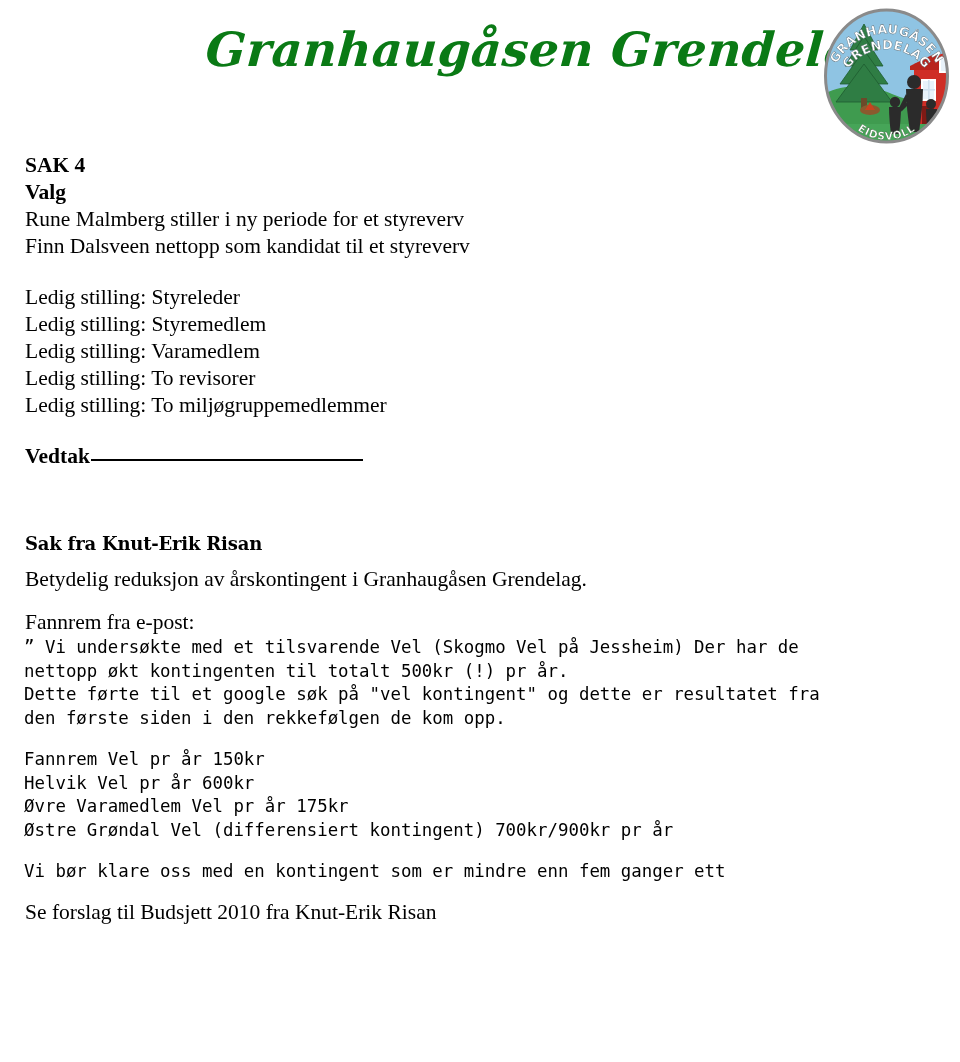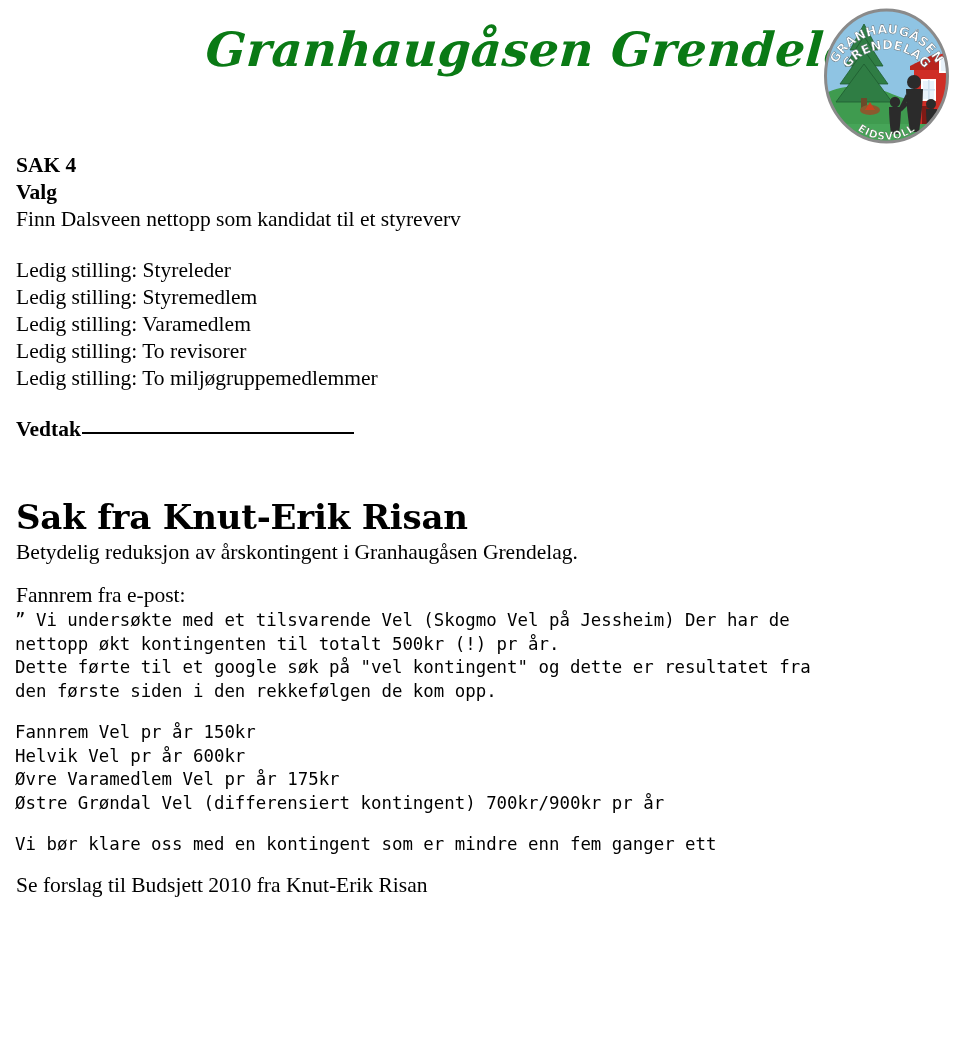--- a/index.html
+++ b/index.html
@@ -38,21 +38,21 @@
     position: absolute;
     left: 818px;
     top: 6px;
     width: 137px;
     height: 140px;
   }
 
   
   #content {
     position: absolute;
-    left: 8px;
+    left: 17px;
     top: 152px;
     width: 876px;
   }
   .serif-line {
     font-family: "Liberation Serif", "DejaVu Serif", serif;
     font-size: 21.5px;
     line-height: 27px;
     padding-left: 8px;
     white-space: pre;
   }
@@ -73,21 +73,21 @@
   #vedtak-rule {
     display: inline-block;
     width: 272px;
     border-bottom: 2.5px solid #000;
     vertical-align: 2px;
     margin-left: 1px;
   }
 
   #sak-heading {
     font-family: "DejaVu Serif", "Liberation Serif", serif;
-    font-size: 34px;
+    font-size: 18px;
     font-weight: 700;
     line-height: 32px;
     padding-left: 8px;
     letter-spacing: -0.2px;
     white-space: pre;
   }
 
   .mono-line {
     font-family: "DejaVu Sans Mono", "Liberation Mono", monospace;
     font-size: 17.4px;
@@ -171,20 +171,21 @@
       </text>
     </svg>
   </div>
 </div>
 
 <div id="content">
 
   <div>
     <div class="serif-line bold">SAK 4</div>
     <div class="serif-line bold">Valg</div>
+    <div class="serif-line">Rune Malmberg stiller i ny periode for et styreverv</div>
     <div class="serif-line">Finn Dalsveen nettopp som kandidat til et styreverv</div>
 
     <div class="spacer-md"></div>
 
     <div class="serif-line">Ledig stilling: Styreleder</div>
     <div class="serif-line">Ledig stilling: Styremedlem</div>
     <div class="serif-line">Ledig stilling: Varamedlem</div>
     <div class="serif-line">Ledig stilling: To revisorer</div>
     <div class="serif-line">Ledig stilling: To miljøgruppemedlemmer</div>
 

